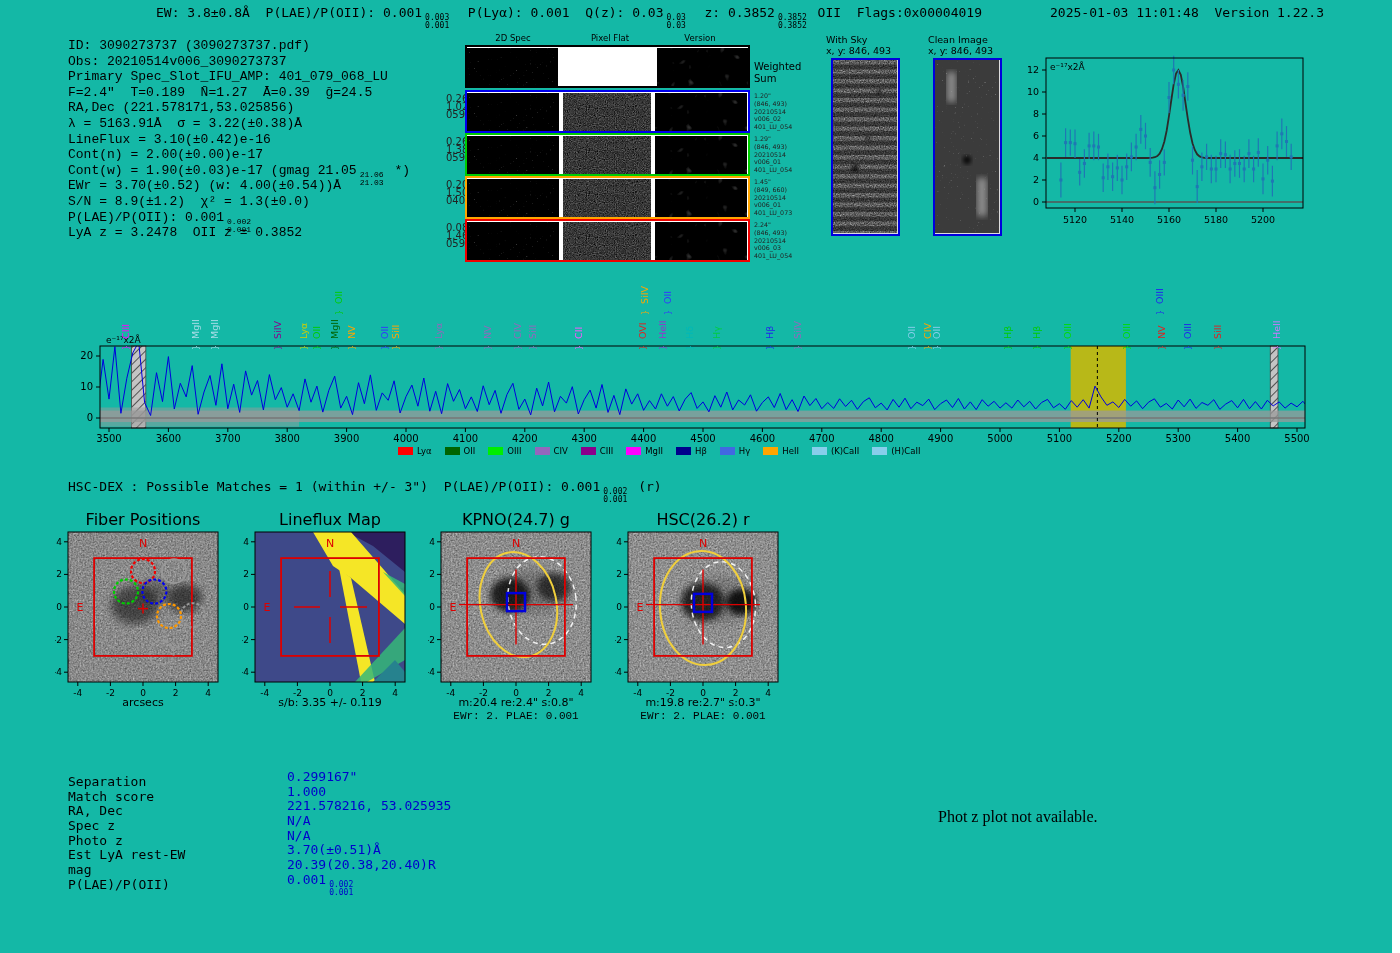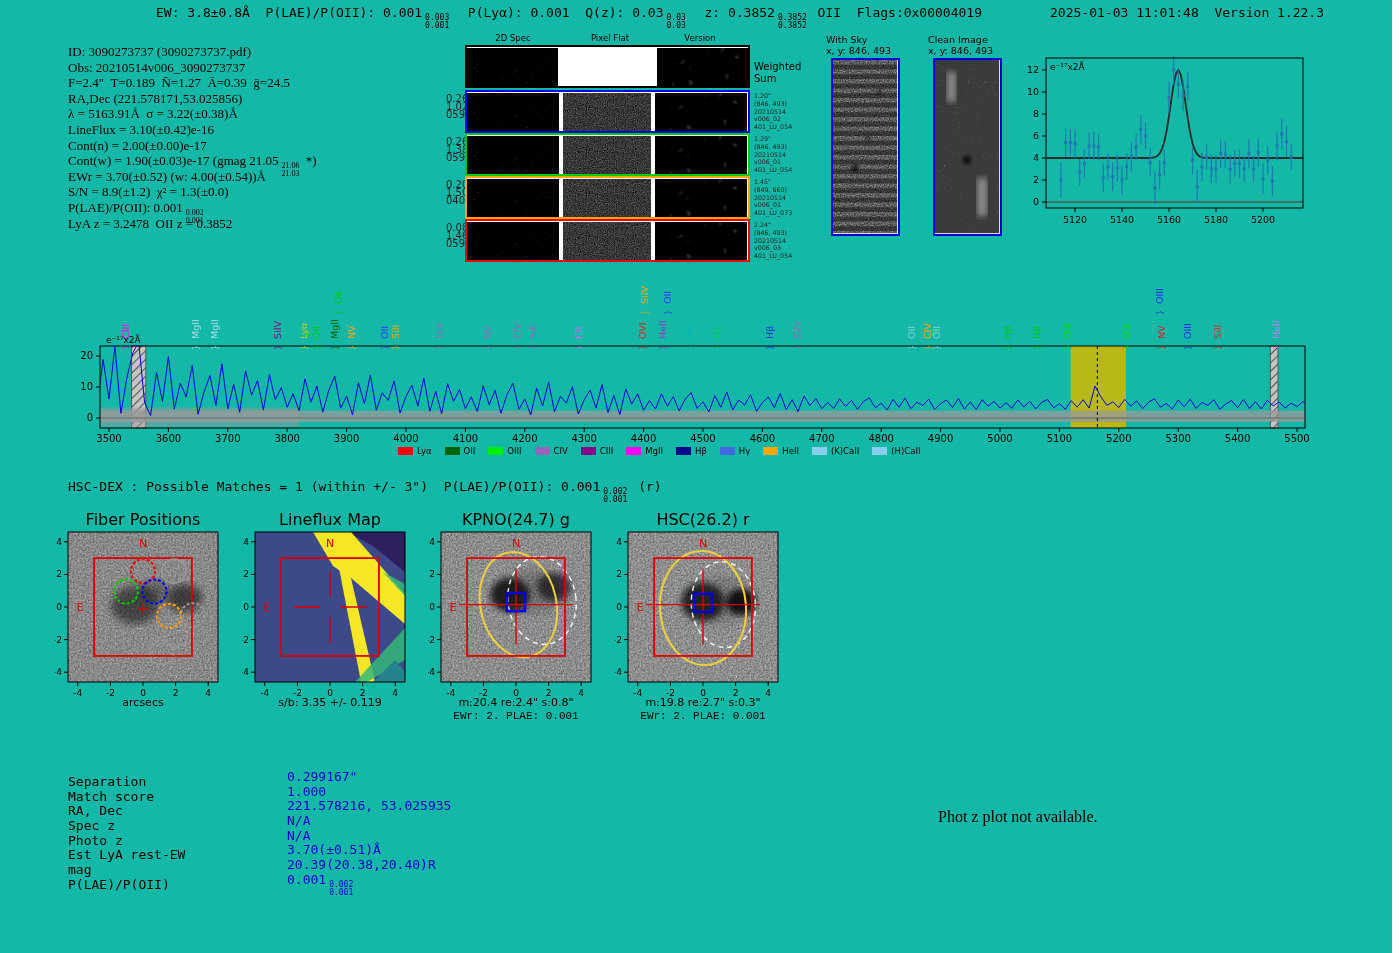--- a/index.html
+++ b/index.html
@@ -4,22 +4,22 @@
 <style>
   html,body{margin:0;padding:0;background:#fff;}
   .page{position:relative;width:1392px;height:953px;background:#14b8a6;overflow:hidden;
         font-family:"DejaVu Sans",sans-serif;color:#000;}
   .hdr{position:absolute;left:68px;right:68px;top:5px;display:flex;justify-content:space-between;
        font-family:"DejaVu Sans Mono",monospace;font-size:13px;white-space:pre;}
   .hdr-left{margin-left:88px;}
   .stk{display:inline-flex;flex-direction:column;vertical-align:-3px;line-height:1.0;
        font-size:8px;margin:0 3px;}
   .stk span{display:block;white-space:pre;}
-  .info{position:absolute;left:68px;top:38px;font-family:Liberation Serif, serif;
-        font-size:13px;margin-top:6px;}
+  .info{position:absolute;left:68px;top:38px;font-family:Liberation Mono, monospace;
+        font-size:13px;}
   .iline{height:15.6px;white-space:pre;}
   .c2d{position:absolute;left:448px;top:33px;width:400px;height:240px;}
   .c2d-h span{position:absolute;top:0;transform:translateX(-50%);font-size:8.5px;}
   .boxrow{position:absolute;left:17px;width:285px;height:43px;box-sizing:border-box;
           background:#fff;display:flex;align-items:center;}
   .boxrow svg{display:block;}
   .gap{width:4px;height:38px;background:#fff;}
   .row2d{position:absolute;left:0;width:400px;height:43px;}
   .row2d .boxrow{top:0;}
   .ll{position:absolute;left:-2px;top:5px;width:16px;font-size:10px;line-height:8px;
@@ -94,20 +94,21 @@
   </svg>
 
   <div class="hdr">
     <div class="hdr-left"><span>EW: 3.8±0.8Å  P(LAE)/P(OII): 0.001</span><span class="stk"><span>0.003</span><span>0.001</span></span><span>  P(Lyα): 0.001  Q(z): 0.03</span><span class="stk"><span>0.03</span><span>0.03</span></span><span>  z: 0.3852</span><span class="stk"><span>0.3852</span><span>0.3852</span></span><span> OII  Flags:0x00004019</span></div>
     <div class="hdr-right"><span>2025-01-03 11:01:48</span>  <span>Version 1.22.3</span></div>
   </div>
 
   <div class="info">
     <div class="iline">ID: 3090273737 (3090273737.pdf)</div>
     <div class="iline">Obs: 20210514v006_3090273737</div>
+    <div class="iline">Primary Spec_Slot_IFU_AMP: 401_079_068_LU</div>
     <div class="iline">F=2.4"  T=0.189  N̄=1.27  Ā=0.39  ḡ=24.5</div>
     <div class="iline">RA,Dec (221.578171,53.025856)</div>
     <div class="iline">λ = 5163.91Å  σ = 3.22(±0.38)Å</div>
     <div class="iline">LineFlux = 3.10(±0.42)e-16</div>
     <div class="iline">Cont(n) = 2.00(±0.00)e-17</div>
     <div class="iline"><span>Cont(w) = 1.90(±0.03)e-17 (gmag 21.05</span><span class="stk"><span>21.06</span><span>21.03</span></span><span> *)</span></div>
     <div class="iline">EWr = 3.70(±0.52) (w: 4.00(±0.54))Å</div>
     <div class="iline">S/N = 8.9(±1.2)  χ² = 1.3(±0.0)</div>
     <div class="iline"><span>P(LAE)/P(OII): 0.001</span><span class="stk"><span>0.002</span><span>0.001</span></span></div>
     <div class="iline">LyA z = 3.2478  OII z = 0.3852</div>

